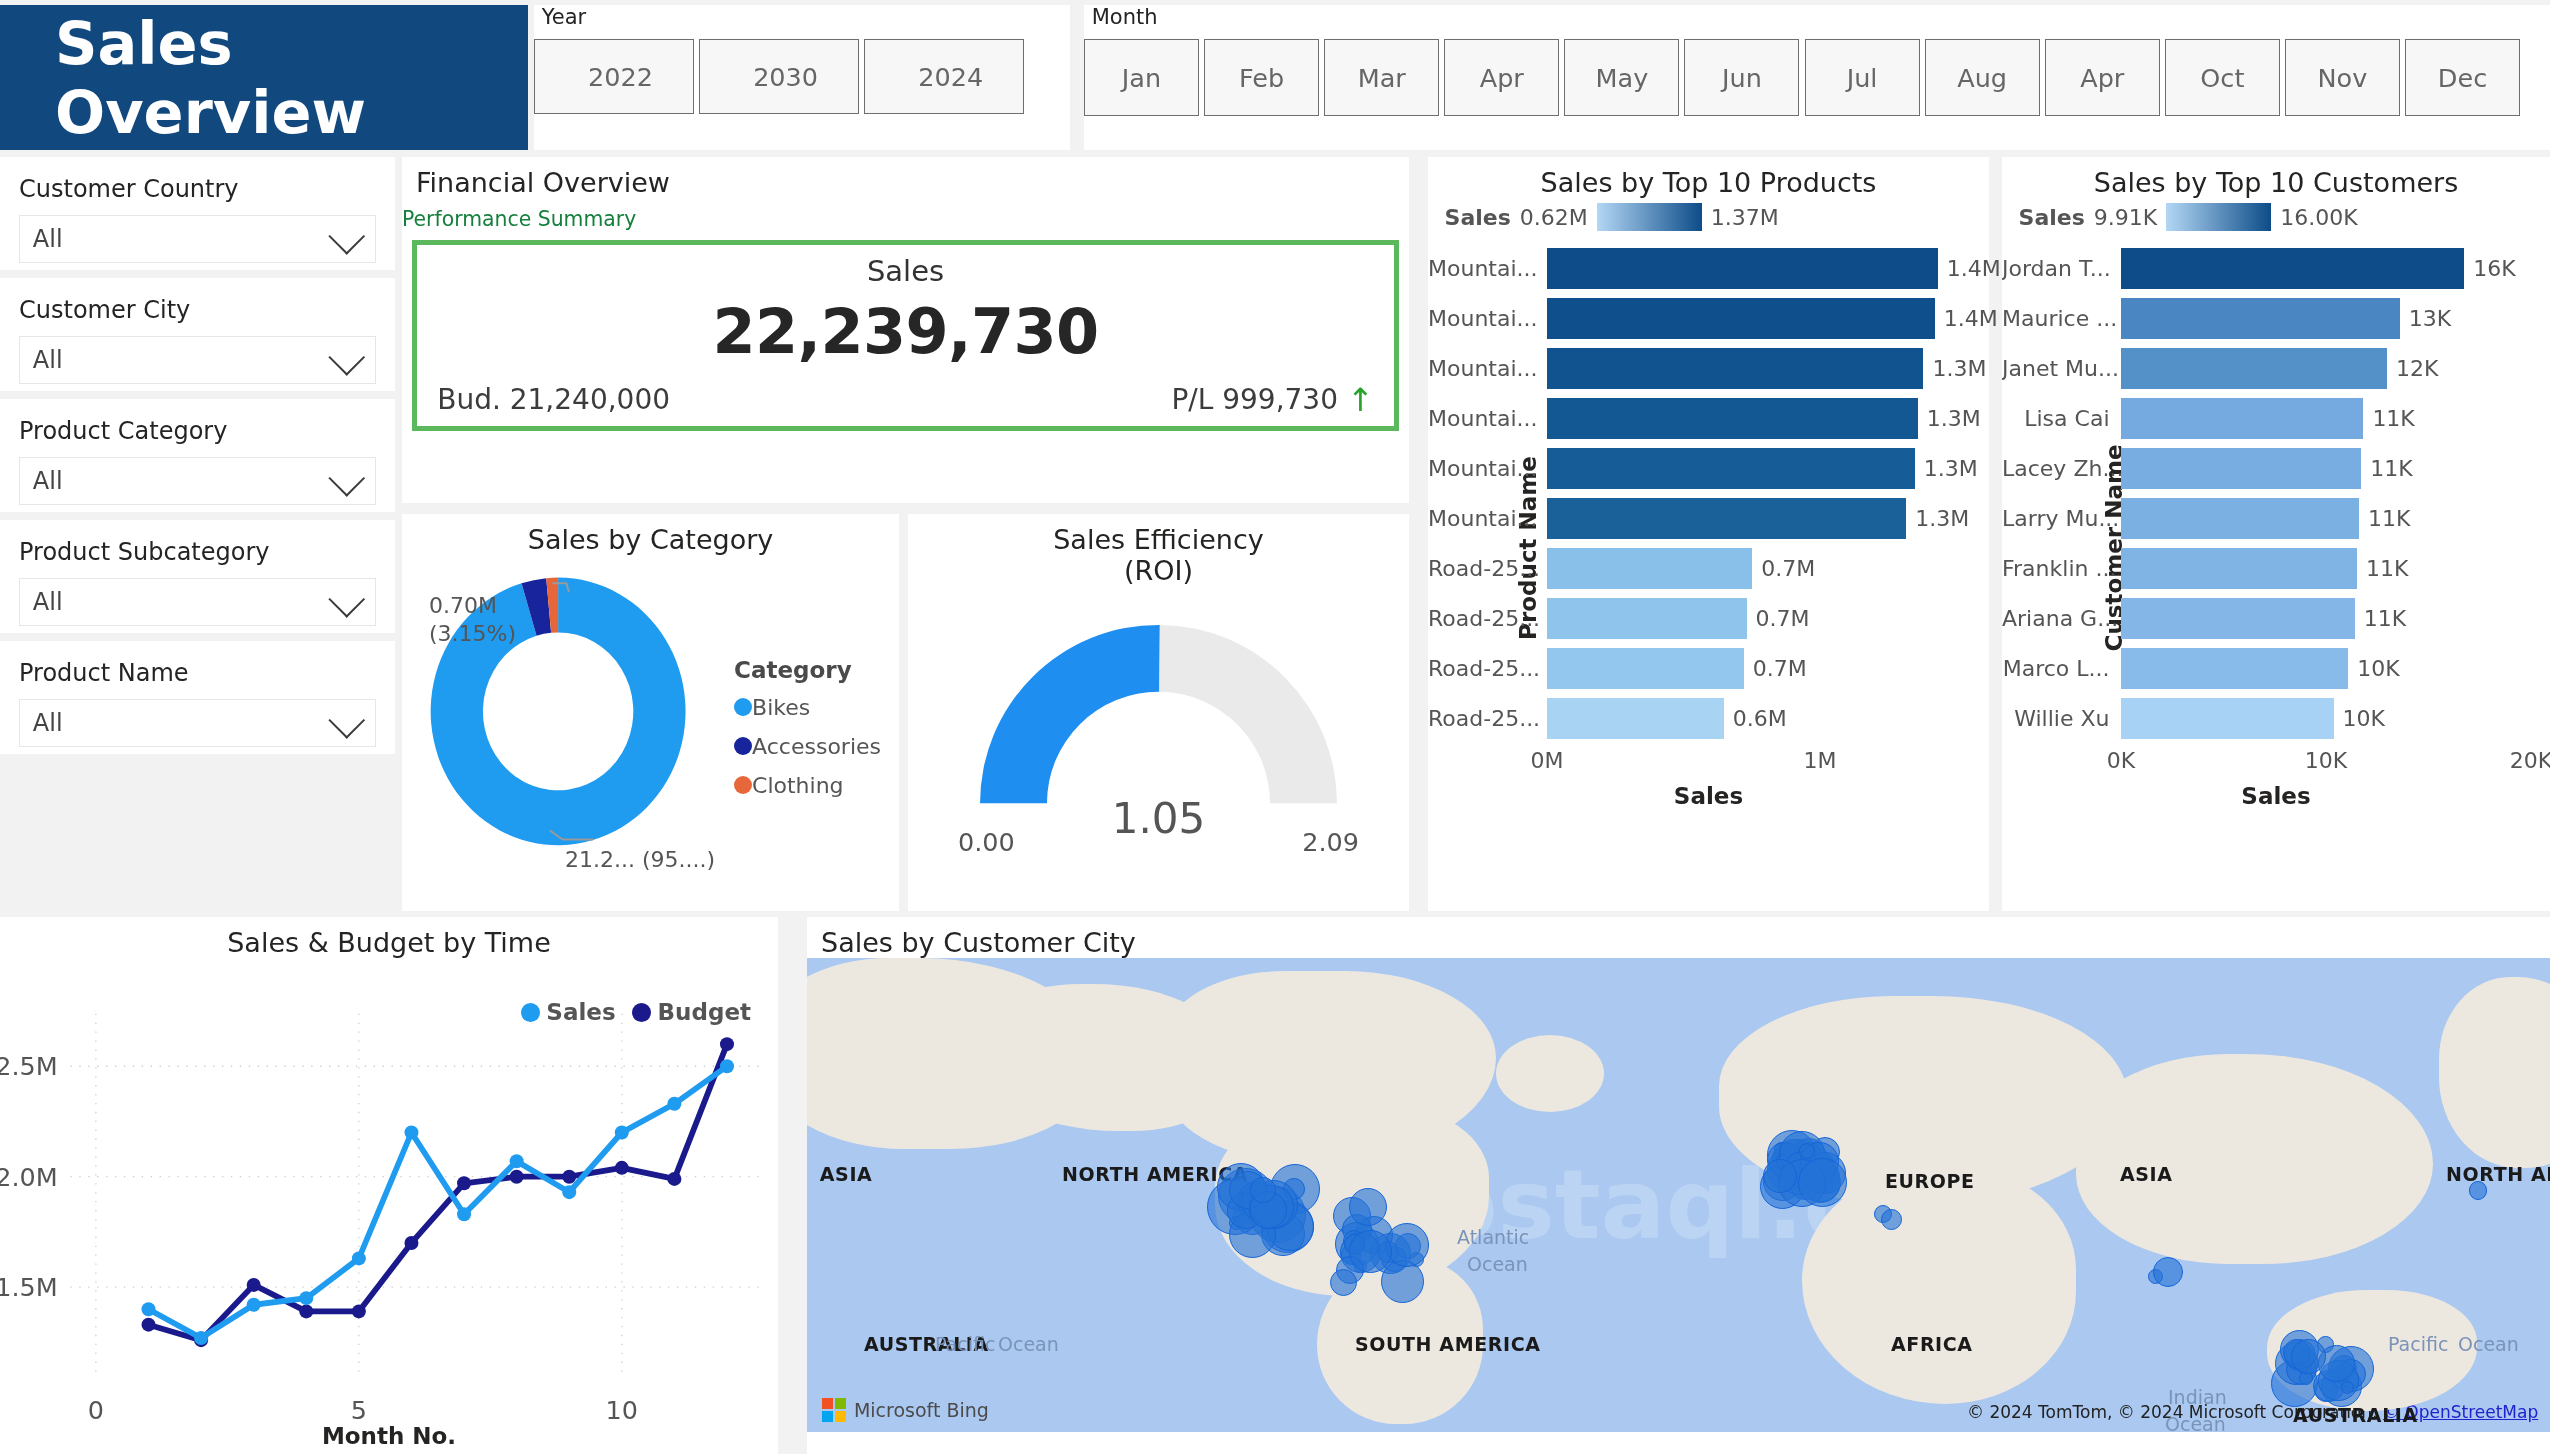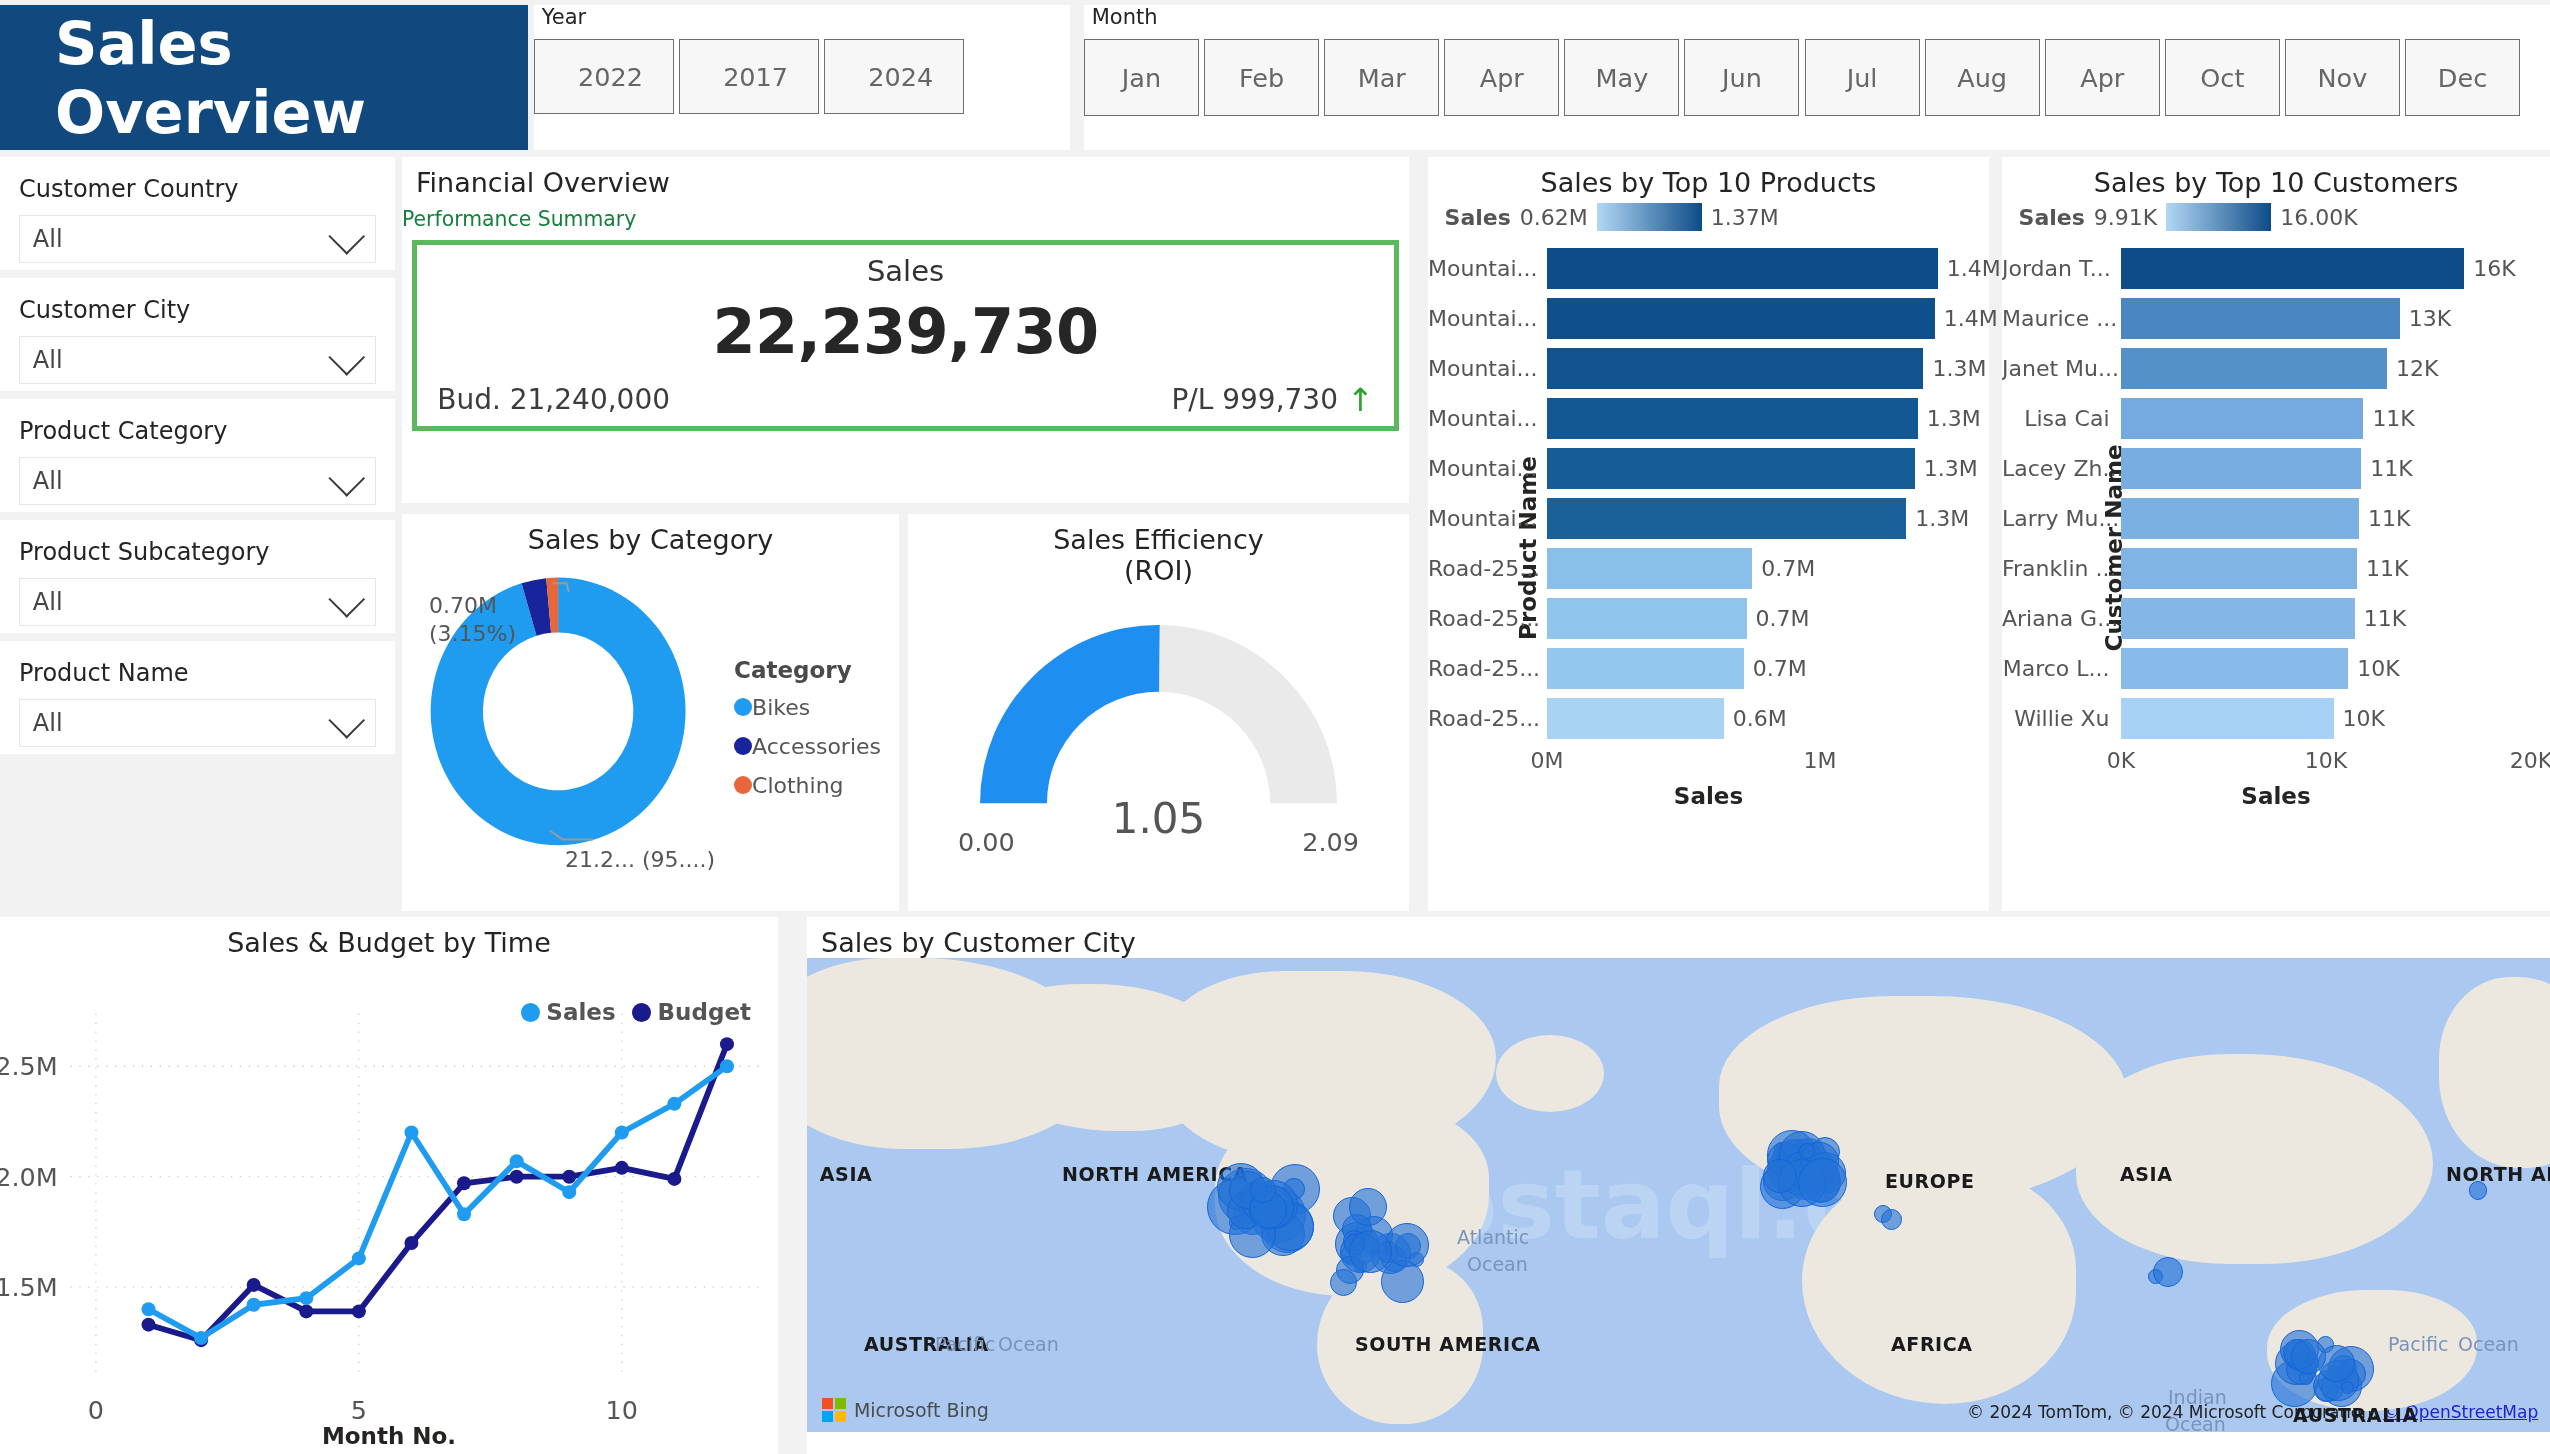--- a/index.html
+++ b/index.html
@@ -27,21 +27,21 @@
     font-family: "DejaVu Sans", sans-serif;
   }
   .slicer-row { display: flex; gap: 5.1px; margin-top: 10.2px; }
   .slicer-btn {
     border: 1.9px solid #6e6e6e; background: #f7f7f7; color: #666666;
     font-size: 25.5px; display: flex; align-items: center; justify-content: center;
     font-family: "DejaVu Sans", sans-serif; cursor: pointer;
   }
 
   #year-panel { left: 534px; top: 5.1px; width: 536px; height: 145px; }
-  #year-panel .slicer-btn { width: 140px; height: 75px; padding-left: 13px; }
+  #year-panel .slicer-btn { width: 160px; height: 75px; padding-left: 13px; }
   #month-panel { left: 1084px; top: 5.1px; width: 1466px; height: 145px; }
   #month-panel .slicer-btn { width: 115px; height: 77px; }
 
   
   .filter-card {
     position: absolute; left: 0; width: 395px; background: #ffffff; padding: 18px 19px 0 19px;
   }
   .filter-title {
     font-size: 24px; color: #252423; font-weight: 400; margin-bottom: 11.5px;
     font-family: "DejaVu Sans", sans-serif;
@@ -165,21 +165,21 @@
 <div class="page">
 
   <div class="title-block">
     <div class="ttl">Sales Overview</div>
   </div>
 
   <div class="slicer-panel" id="year-panel">
     <div class="slicer-label">Year</div>
     <div class="slicer-row" id="year-row">
         <div class="slicer-btn">2022</div>
-        <div class="slicer-btn">2017</div>
+        <div class="slicer-btn">2030</div>
         <div class="slicer-btn">2024</div>
       </div>
   </div>
 
   <div class="slicer-panel" id="month-panel">
     <div class="slicer-label">Month</div>
     <div class="slicer-row" id="month-row">
         <div class="slicer-btn">Jan</div>
         <div class="slicer-btn">Feb</div>
         <div class="slicer-btn">Mar</div>

